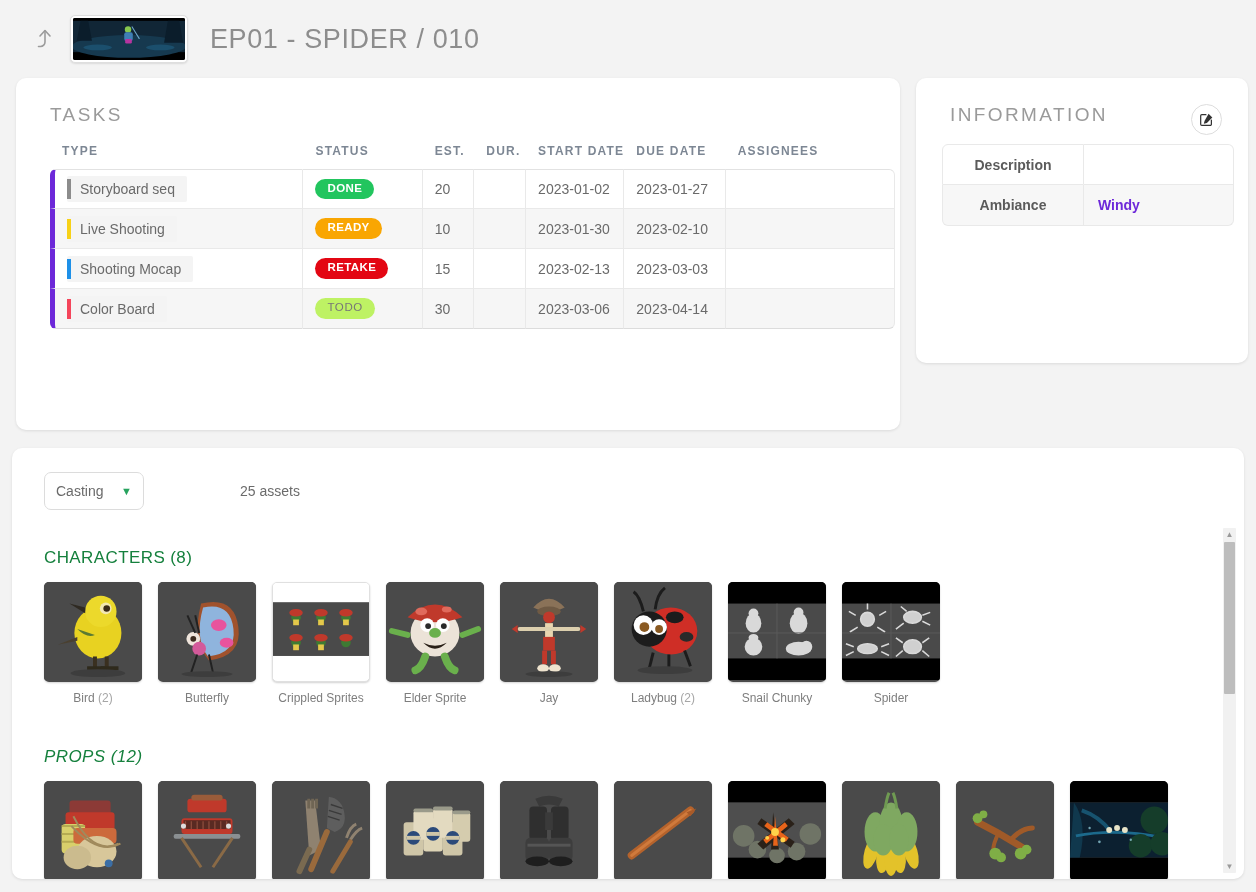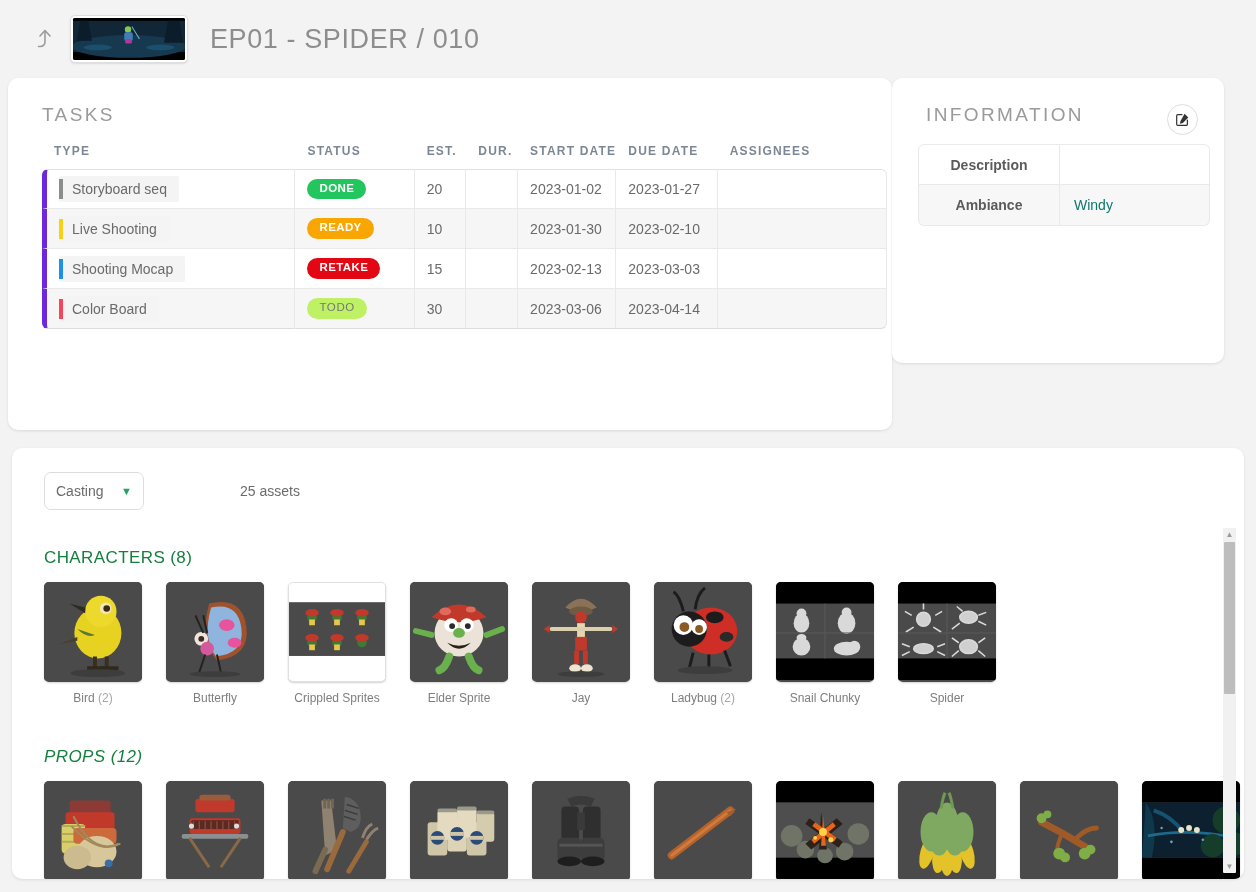--- a/index.html
+++ b/index.html
@@ -50,21 +50,22 @@
     letter-spacing: .6px;
     color: #8d8d8d;
     font-weight: 400;
     white-space: nowrap;
   }
 
   
   .row-top {
     display: flex;
     align-items: flex-start;
-    padding: 0 8px;
+    padding: 0 16px;
+    gap: 16px;
   }
   .panel {
     background: #fff;
     border-radius: 10px;
     box-shadow: 0 1px 3px rgba(0,0,0,.10);
   }
   .panel-tasks { width: 884px; height: 352px; padding: 26px 24px; }
   .panel-info  { width: 332px; height: 285px; padding: 26px 24px; position: relative; }
 
   .panel-title {
@@ -175,21 +176,21 @@
     width: 142px;
     background: #fff;
     text-align: center;
   }
   table.info tr:first-child td { border-top: 1px solid #e9e9e9; }
   table.info tr:first-child td:first-child { border-top-left-radius: 6px; }
   table.info tr:first-child td:last-child  { border-top-right-radius: 6px; }
   table.info tr:last-child td:first-child  { border-bottom-left-radius: 6px; }
   table.info tr:last-child td:last-child   { border-bottom-right-radius: 6px; }
   table.info tr:nth-child(2) td { background: #f7f7f7; }
-  table.info .val { color: #0f766e; }
+  table.info .val { color: #6d28d9; font-weight: bold; }
 
   
   .panel-cast {
     margin: 18px 12px 0 12px;
     height: 431px;
     padding: 22px 0 0 0;
     position: relative;
     overflow: hidden;
   }
   .cast-toolbar {
@@ -218,21 +219,21 @@
     overflow: hidden;
   }
   .group-title {
     font-size: 17px;
     letter-spacing: .4px;
     color: #15803d;
     margin: 0 0 14px 0;
     font-weight: 400;
   }
   .group-title.props { margin-top: 42px; font-style: italic; }
-  .thumb-row { display: flex; gap: 24px; }
+  .thumb-row { display: flex; gap: 16px; }
   .asset { width: 98px; flex: 0 0 auto; }
   .asset-img {
     width: 98px; height: 100px;
     border-radius: 5px;
     background: #4a4a4a;
     overflow: hidden;
     position: relative;
     box-shadow: 0 1px 2px rgba(0,0,0,.18);
     cursor: pointer;
   }

